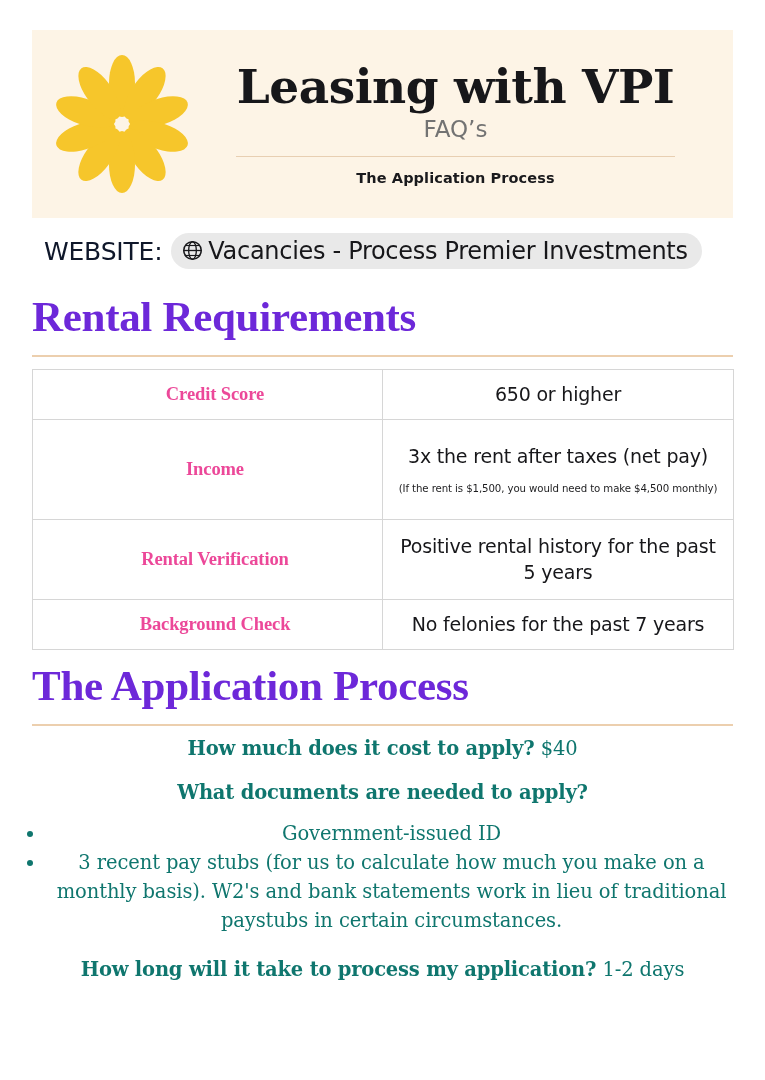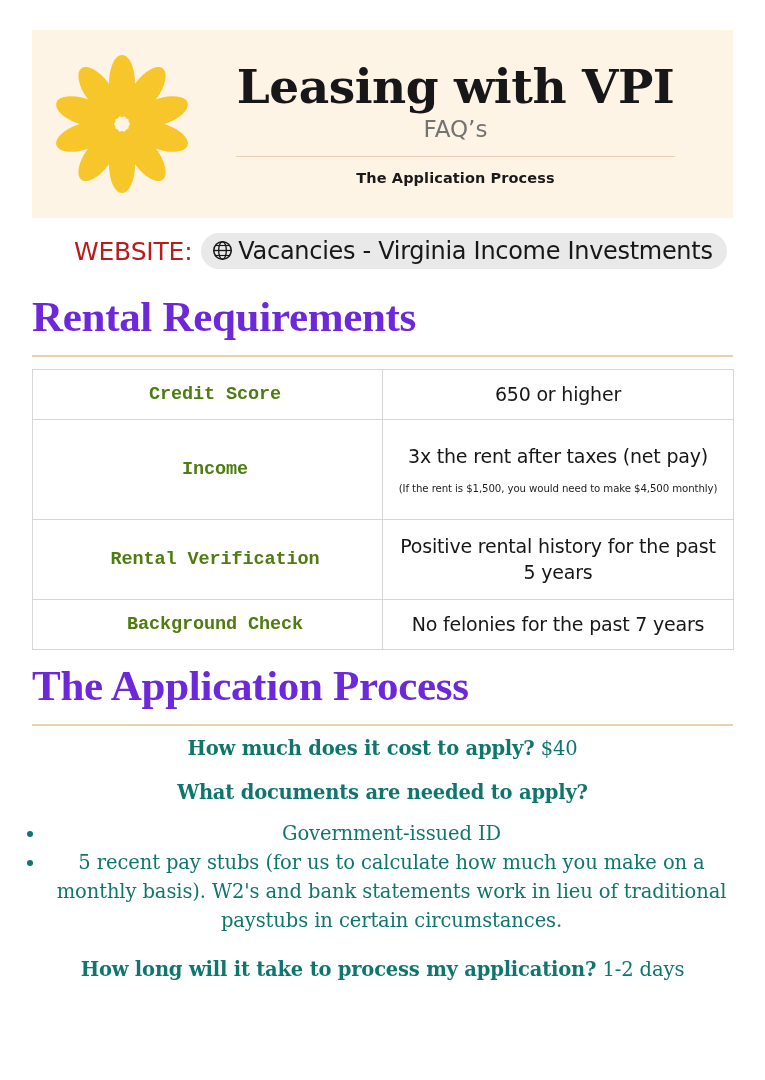--- a/index.html
+++ b/index.html
@@ -109,23 +109,22 @@
     top: 232px;
     height: 38px;
     display: flex;
     align-items: center;
     gap: 9px;
   }
 
   .website-label {
     font-family: "DejaVu Sans", "Liberation Sans", sans-serif;
     font-size: 25px;
-    color: #b91c1c;
+    color: #0f172a;
     letter-spacing: -0.2px;
-    margin-left: 30px;
   }
 
   .website-pill {
     display: inline-flex;
     align-items: center;
     gap: 5px;
     background: #e9e9e9;
     border-radius: 19px;
     padding: 4px 14px 5px 11px;
     height: 36px;
@@ -178,24 +177,24 @@
     table-layout: fixed;
   }
   .req-table td {
     border: 1px solid #d6d6d6;
     vertical-align: middle;
     padding: 10px 12px;
   }
   .req-table td.label-cell {
     width: 350px;
     text-align: center;
-    font-family: Liberation Mono, monospace;
+    font-family: Liberation Serif, serif;
     font-weight: 700;
     font-size: 18.5px;
-    color: #4d7c0f;
+    color: #ec4899;
     letter-spacing: -0.1px;
     padding-left: 27px;
   }
   .req-table td.value-cell {
     width: 351px;
     text-align: center;
     font-family: "DejaVu Sans", "Liberation Sans", sans-serif;
     font-weight: 400;
     font-size: 19px;
     color: #17171a;
@@ -292,21 +291,21 @@
   <div class="website-row">
     <span class="website-label">WEBSITE:</span>
     <span class="website-pill">
       <svg class="globe-icon" viewBox="0 0 24 24">
         <circle cx="12" cy="12" r="10" fill="none" stroke="#17171a" stroke-width="1.7"></circle>
         <ellipse cx="12" cy="12" rx="4.4" ry="10" fill="none" stroke="#17171a" stroke-width="1.5"></ellipse>
         <line x1="2" y1="12" x2="22" y2="12" stroke="#17171a" stroke-width="1.5"></line>
         <line x1="3.9" y1="6.3" x2="20.1" y2="6.3" stroke="#17171a" stroke-width="1.3"></line>
         <line x1="3.9" y1="17.7" x2="20.1" y2="17.7" stroke="#17171a" stroke-width="1.3"></line>
       </svg>
-      <span class="website-link-text">Vacancies - Virginia Income Investments</span>
+      <span class="website-link-text">Vacancies - Process Premier Investments</span>
     </span>
   </div>
 
   <div class="section" style="top: 292px;">
     <div class="section-title">Rental Requirements</div>
     <div class="section-rule"></div>
   </div>
 
   <table class="req-table">
     <tbody>
@@ -349,21 +348,21 @@
       <span class="q">How much does it cost to apply?</span>
       <span class="a">$40</span>
     </div>
 
     <div class="qa-line">
       <span class="q">What documents are needed to apply?</span>
     </div>
 
     <ul class="doc-list">
       <li>Government-issued ID</li>
-      <li>5 recent pay stubs (for us to calculate how much you make on a monthly basis). W2's and bank statements work in lieu of traditional paystubs in certain circumstances.</li>
+      <li>3 recent pay stubs (for us to calculate how much you make on a monthly basis). W2's and bank statements work in lieu of traditional paystubs in certain circumstances.</li>
     </ul>
 
     <div class="qa-line" style="margin-top: 22px;">
       <span class="q">How long will it take to process my application?</span>
       <span class="a">1-2 days</span>
     </div>
 
   </div>
 
 </div>

